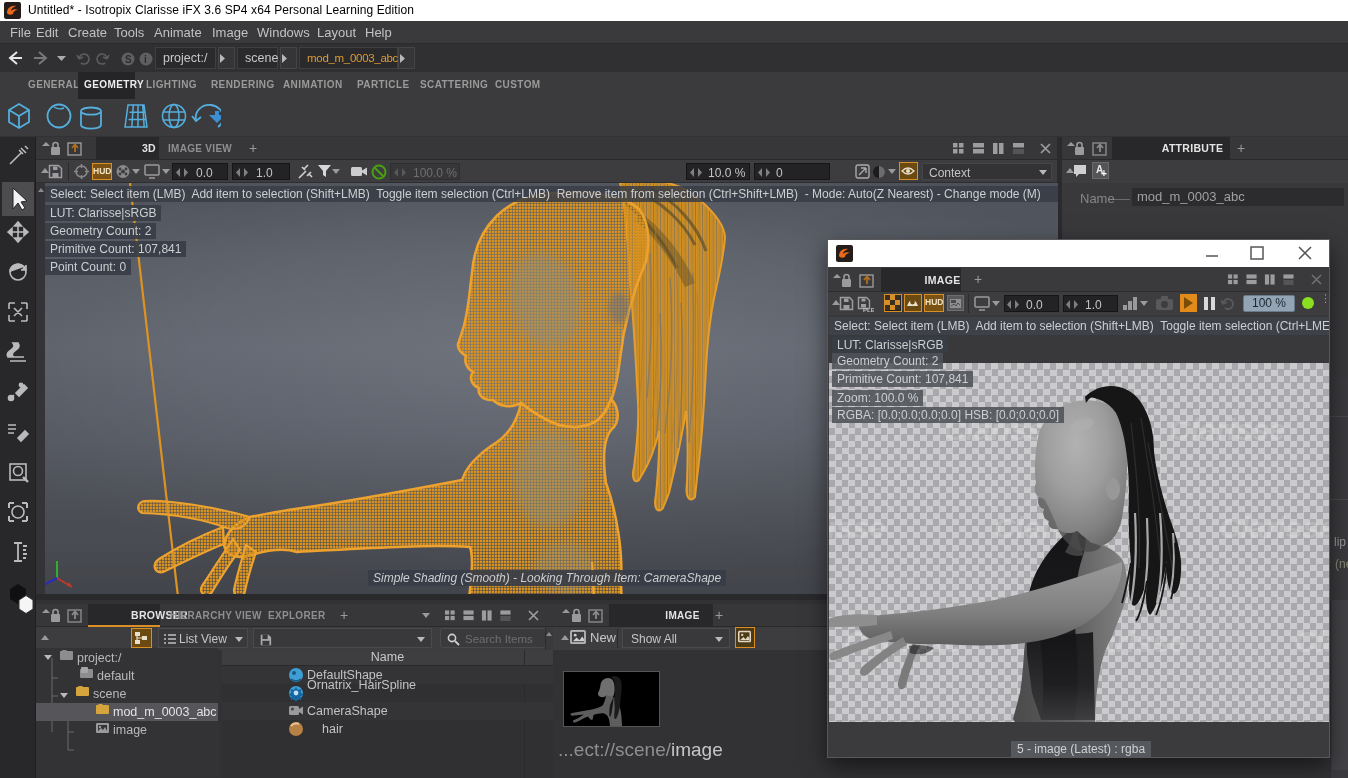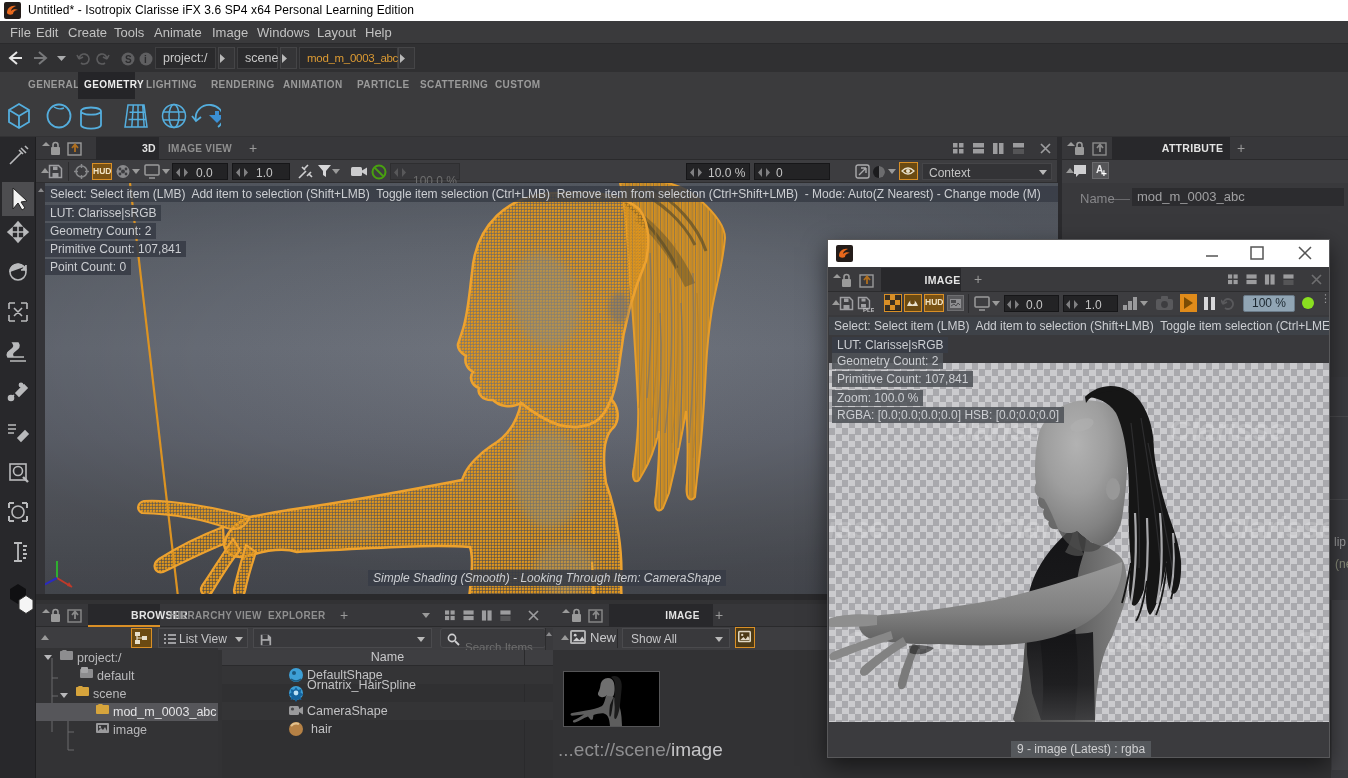--- a/index.html
+++ b/index.html
@@ -18,21 +18,21 @@
 .rtab{position:absolute;top:7px;font-size:10px;font-weight:bold;color:#9a9a9a;letter-spacing:.4px;}
 #bigicons{position:absolute;left:0;top:99px;width:1348px;height:38px;background:#3b3b3d;border-bottom:1px solid #323234;}
 
 #lefttools{position:absolute;left:0;top:137px;width:36px;height:641px;background:#28282b;border-right:1px solid #1e1e20;}
 
 .phead{position:absolute;background:#37373a;border-bottom:1px solid #2a2a2c;height:23px;}
 .ptab{position:absolute;top:0;height:23px;background:#28282b;color:#e4e4e4;font-weight:bold;font-size:10.5px;line-height:23px;text-align:center;letter-spacing:.3px;padding-left:43px;}
 .ptabi{position:absolute;top:0;height:23px;color:#8f8f8f;font-weight:bold;font-size:10px;line-height:23px;letter-spacing:.3px;}
 .ptool{position:absolute;background:#3d3d40;height:23px;}
 .fld{position:absolute;background:#232325;border:1px solid #161618;color:#c4c4c4;font-size:12px;}
-.dim{color:#6e6e6e;margin-top:8px;}
+.dim{color:#6e6e6e;}
 
 #vp{position:absolute;left:45px;top:183px;width:1013px;height:411px;
  background:linear-gradient(180deg,#585d66 0%,#61666f 18%,#676c76 40%,#60646e 62%,#55585f 82%,#4b4e55 100%);overflow:hidden;}
 .hud{position:absolute;background:rgba(56,61,70,.92);color:#ccced2;font-size:12px;height:16px;line-height:16px;padding:0 5px;white-space:nowrap;}
 
 #browser{position:absolute;left:36px;top:600px;width:517px;height:178px;background:#323234;}
 #gallery{position:absolute;left:553px;top:600px;width:509px;height:178px;background:#323234;}
 #attred{position:absolute;left:1062px;top:137px;width:286px;height:641px;background:#39393c;}
 
 #fwin{position:absolute;left:827px;top:239px;width:503px;height:519px;background:#3a3a3d;border:1px solid #58585a;box-shadow:0 8px 22px rgba(0,0,0,.55);}
@@ -544,21 +544,21 @@
           <circle cx="3.5" cy="5" r="1.6" fill="#48484a"></circle>
         </g>
    <g transform="translate(0,54)">
           <circle cx="7" cy="7" r="7" fill="#b58145"></circle>
           <path d="M2 4 a7 7 0 0 1 8 -2" stroke="#e2c08c" stroke-width="2" fill="none"></path>
         </g>
   </svg>
   <span class="abs" style="left:85px;top:18px">DefaultShape</span>
   <span class="abs" style="left:85px;top:28px">Ornatrix_HairSpline</span>
   <span class="abs" style="left:85px;top:54px">CameraShape</span>
-  <span class="abs" style="left:89px;top:72px">hair</span>
+  <span class="abs" style="left:100px;top:72px">hair</span>
  </div>
 </div>
 
 <div id="gallery">
  <div class="phead" style="left:0;top:4px;width:509px;">
   <svg class="abs" style="left:7px;top:4px" width="12" height="14">
         <path d="M2 5 l4 -4 l4 4 Z" fill="#9a9a9a"></path>
       </svg>
   <svg class="abs" style="left:17px;top:4px" width="13" height="15" viewBox="0 0 13 15">
         <rect x="2" y="6" width="9" height="8" rx="1" fill="#9a9a9a"></rect>
@@ -873,14 +873,14 @@
    </g>
   </svg>
  </div>
 
  <div class="hud" style="left:4px;top:113px;background:rgba(78,82,88,.88)">Geometry Count: 2</div>
  <div class="hud" style="left:4px;top:131px;background:rgba(78,82,88,.88)">Primitive Count: 107,841</div>
  <div class="hud" style="left:4px;top:150px;background:rgba(78,82,88,.88)">Zoom: 100.0 %</div>
  <div class="hud" style="left:4px;top:167px;background:rgba(78,82,88,.88)">RGBA: [0.0;0.0;0.0;0.0] HSB: [0.0;0.0;0.0]</div>
 
  <div class="abs" style="left:0;top:482px;width:501px;height:35px;background:#3b3b3e"></div>
- <div class="abs" style="left:183px;top:501px;height:16px;background:#55585c;color:#cfcfd1;font-size:12px;line-height:16px;padding:0 6px">9 - image (Latest) : rgba</div>
+ <div class="abs" style="left:183px;top:501px;height:16px;background:#55585c;color:#cfcfd1;font-size:12px;line-height:16px;padding:0 6px">5 - image (Latest) : rgba</div>
 </div>
 
 </body></html>

